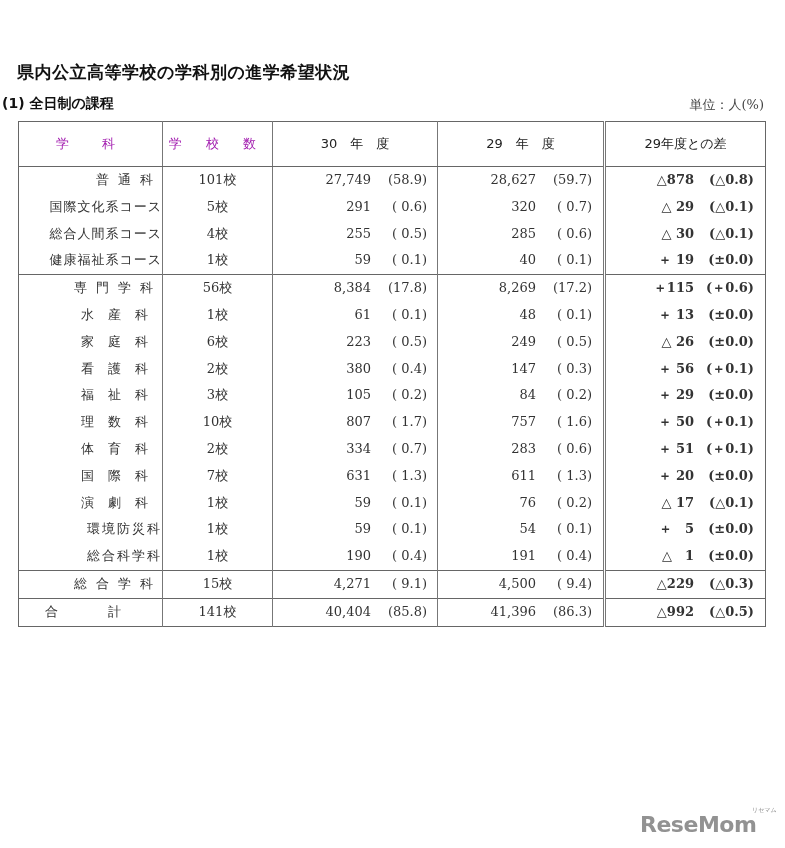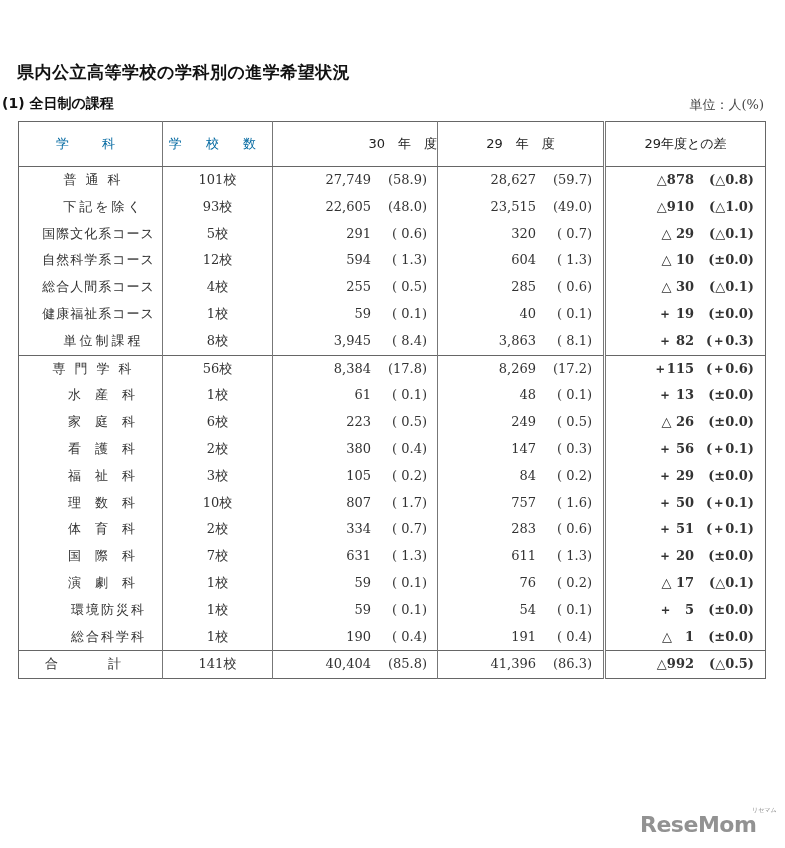--- a/index.html
+++ b/index.html
@@ -30,29 +30,29 @@
     font-size: 13px;
     table-layout: fixed;
   }
   table.main th, table.main td {
     padding: 0; height: 26.8px; line-height: 26.8px; white-space: nowrap;
   }
   table.main thead th {
     height: 44px; line-height: 44px; font-weight: normal;
     border-bottom: 1.5px solid #666; border-right: 1px solid #777;
   }
-  .h-serif { font-family: "DejaVu Serif", "Liberation Serif", serif; letter-spacing: 10px; color: #0369a1; }
+  .h-serif { font-family: "DejaVu Serif", "Liberation Serif", serif; letter-spacing: 10px; color: #a21caf; }
   .h-sans { font-family: "DejaVu Sans", "Liberation Sans", sans-serif; font-weight: bold; color: #222; font-size: 13px; }
   .h-sans2 { font-family: "DejaVu Sans", "Liberation Sans", sans-serif; color: #222; font-size: 13px; }
   col.c1 { width: 144px; }
   col.c2 { width: 110px; }
   col.c3 { width: 165px; }
   col.c4 { width: 167px; }
   col.c5 { width: 161px; }
-  td.name { text-align: center; border-right: 1px solid #777; }
+  td.name { text-align: right; border-right: 1px solid #777; }
   td.schools { text-align: center; border-right: 1px solid #777; }
   td.numcell { border-right: 1px solid #777; }
   td.diffcell { }
   .dbl-left { border-left: 3px double #777 !important; font-weight: bold; }
   th.dbl-left { border-left: 3px double #777 !important; }
   .num { display: inline-block; width: 98px; text-align: right; }
   .pct { display: inline-block; width: 56px; text-align: right; }
   .dnum { display: inline-block; width: 88px; text-align: right; }
   .dpct { display: inline-block; width: 60px; text-align: right; }
   tr.sep td { border-top: 1.5px solid #666; }
@@ -85,74 +85,53 @@
     <col class="c1">
       <col class="c2">
       <col class="c3">
       <col class="c4">
       <col class="c5">
   </colgroup>
   <thead>
     <tr>
       <th class="h-serif">学　科</th>
       <th class="h-serif">学 校 数</th>
-      <th class="h-sans" style="white-space:pre;text-align:right;">30　年　度</th>
+      <th class="h-sans" style="white-space:pre;">30　年　度</th>
       <th class="h-sans" style="white-space:pre;">29　年　度</th>
       <th class="h-sans2 dbl-left" style="border-right:none;">29年度との差</th>
     </tr>
   </thead>
   <tbody id="tbody">
       <tr class="first">
         <td class="name lvl0">普通科</td>
         <td class="schools">101校</td>
         <td class="numcell"><span class="num">27,749</span><span class="pct" style="white-space:pre">(58.9)</span></td>
         <td class="numcell"><span class="num">28,627</span><span class="pct" style="white-space:pre">(59.7)</span></td>
         <td class="diffcell dbl-left"><span class="dnum" style="white-space:pre">△878</span><span class="dpct" style="white-space:pre">(△0.8)</span></td>
       </tr>
       <tr class="">
-        <td class="name lvl1">下記を除く</td>
-        <td class="schools">93校</td>
-        <td class="numcell"><span class="num">22,605</span><span class="pct" style="white-space:pre">(48.0)</span></td>
-        <td class="numcell"><span class="num">23,515</span><span class="pct" style="white-space:pre">(49.0)</span></td>
-        <td class="diffcell dbl-left"><span class="dnum" style="white-space:pre">△910</span><span class="dpct" style="white-space:pre">(△1.0)</span></td>
-      </tr>
-      <tr class="">
         <td class="name lvl1b">国際文化系コース</td>
         <td class="schools">5校</td>
         <td class="numcell"><span class="num">291</span><span class="pct" style="white-space:pre">( 0.6)</span></td>
         <td class="numcell"><span class="num">320</span><span class="pct" style="white-space:pre">( 0.7)</span></td>
         <td class="diffcell dbl-left"><span class="dnum" style="white-space:pre">△ 29</span><span class="dpct" style="white-space:pre">(△0.1)</span></td>
       </tr>
       <tr class="">
-        <td class="name lvl1b">自然科学系コース</td>
-        <td class="schools">12校</td>
-        <td class="numcell"><span class="num">594</span><span class="pct" style="white-space:pre">( 1.3)</span></td>
-        <td class="numcell"><span class="num">604</span><span class="pct" style="white-space:pre">( 1.3)</span></td>
-        <td class="diffcell dbl-left"><span class="dnum" style="white-space:pre">△ 10</span><span class="dpct" style="white-space:pre">(±0.0)</span></td>
-      </tr>
-      <tr class="">
         <td class="name lvl1b">総合人間系コース</td>
         <td class="schools">4校</td>
         <td class="numcell"><span class="num">255</span><span class="pct" style="white-space:pre">( 0.5)</span></td>
         <td class="numcell"><span class="num">285</span><span class="pct" style="white-space:pre">( 0.6)</span></td>
         <td class="diffcell dbl-left"><span class="dnum" style="white-space:pre">△ 30</span><span class="dpct" style="white-space:pre">(△0.1)</span></td>
       </tr>
       <tr class="">
         <td class="name lvl1b">健康福祉系コース</td>
         <td class="schools">1校</td>
         <td class="numcell"><span class="num">59</span><span class="pct" style="white-space:pre">( 0.1)</span></td>
         <td class="numcell"><span class="num">40</span><span class="pct" style="white-space:pre">( 0.1)</span></td>
         <td class="diffcell dbl-left"><span class="dnum" style="white-space:pre">＋ 19</span><span class="dpct" style="white-space:pre">(±0.0)</span></td>
-      </tr>
-      <tr class="">
-        <td class="name lvl1">単位制課程</td>
-        <td class="schools">8校</td>
-        <td class="numcell"><span class="num">3,945</span><span class="pct" style="white-space:pre">( 8.4)</span></td>
-        <td class="numcell"><span class="num">3,863</span><span class="pct" style="white-space:pre">( 8.1)</span></td>
-        <td class="diffcell dbl-left"><span class="dnum" style="white-space:pre">＋ 82</span><span class="dpct" style="white-space:pre">(＋0.3)</span></td>
       </tr>
       <tr class="sep">
         <td class="name lvl0">専門学科</td>
         <td class="schools">56校</td>
         <td class="numcell"><span class="num">8,384</span><span class="pct" style="white-space:pre">(17.8)</span></td>
         <td class="numcell"><span class="num">8,269</span><span class="pct" style="white-space:pre">(17.2)</span></td>
         <td class="diffcell dbl-left"><span class="dnum" style="white-space:pre">＋115</span><span class="dpct" style="white-space:pre">(＋0.6)</span></td>
       </tr>
       <tr class="">
         <td class="name lvl2">水産科</td>
@@ -218,20 +197,27 @@
         <td class="diffcell dbl-left"><span class="dnum" style="white-space:pre">＋　5</span><span class="dpct" style="white-space:pre">(±0.0)</span></td>
       </tr>
       <tr class="">
         <td class="name lvl2b">総合科学科</td>
         <td class="schools">1校</td>
         <td class="numcell"><span class="num">190</span><span class="pct" style="white-space:pre">( 0.4)</span></td>
         <td class="numcell"><span class="num">191</span><span class="pct" style="white-space:pre">( 0.4)</span></td>
         <td class="diffcell dbl-left"><span class="dnum" style="white-space:pre">△　1</span><span class="dpct" style="white-space:pre">(±0.0)</span></td>
       </tr>
       <tr class="sep">
+        <td class="name lvl0">総合学科</td>
+        <td class="schools">15校</td>
+        <td class="numcell"><span class="num">4,271</span><span class="pct" style="white-space:pre">( 9.1)</span></td>
+        <td class="numcell"><span class="num">4,500</span><span class="pct" style="white-space:pre">( 9.4)</span></td>
+        <td class="diffcell dbl-left"><span class="dnum" style="white-space:pre">△229</span><span class="dpct" style="white-space:pre">(△0.3)</span></td>
+      </tr>
+      <tr class="sep">
         <td class="name total-name">合計</td>
         <td class="schools">141校</td>
         <td class="numcell"><span class="num">40,404</span><span class="pct" style="white-space:pre">(85.8)</span></td>
         <td class="numcell"><span class="num">41,396</span><span class="pct" style="white-space:pre">(86.3)</span></td>
         <td class="diffcell dbl-left"><span class="dnum" style="white-space:pre">△992</span><span class="dpct" style="white-space:pre">(△0.5)</span></td>
       </tr>
     </tbody>
 </table>
 
 <div class="watermark">ReseMom</div>

